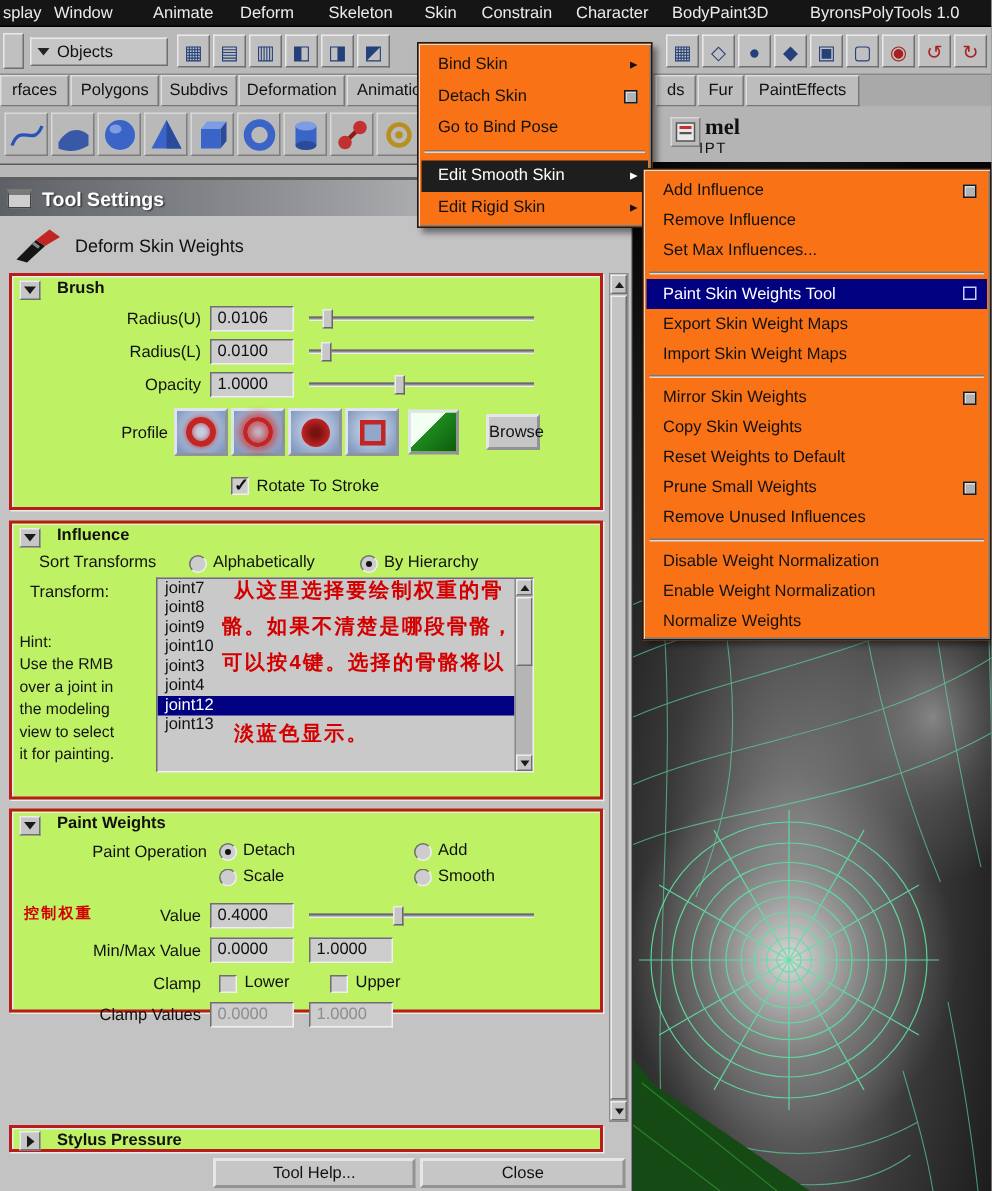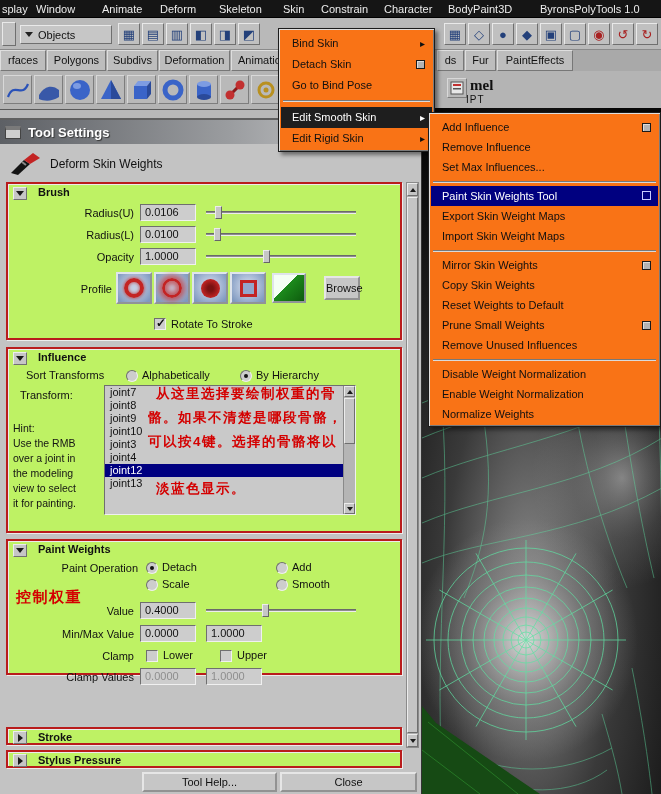--- a/index.html
+++ b/index.html
@@ -407,21 +407,21 @@
       <div class="rowlabel" style="left:0;top:21px;width:130px">Paint Operation</div>
       <div class="radio on" style="left:138px;top:21px"></div>
       <div class="ctrl-label" style="left:154px;top:20px">Detach</div>
       <div class="radio" style="left:138px;top:38px"></div>
       <div class="ctrl-label" style="left:154px;top:37px">Scale</div>
       <div class="radio" style="left:268px;top:21px"></div>
       <div class="ctrl-label" style="left:284px;top:20px">Add</div>
       <div class="radio" style="left:268px;top:38px"></div>
       <div class="ctrl-label" style="left:284px;top:37px">Smooth</div>
 
-      <div class="red-note" style="left:8px;top:47px;font-size:15px">控制权重</div>
+      <div class="red-note" style="left:8px;top:61px;font-size:10px">控制权重</div>
       <div class="rowlabel" style="left:0;top:64px;width:126px">Value</div>
       <div class="field" style="left:132px;top:61px">0.4000</div>
       <div class="slider" style="left:198px;top:62px;width:150px">
         <div class="track"></div>
         <div class="handle" style="left:37%"></div>
       </div>
 
       <div class="rowlabel" style="left:0;top:87px;width:126px">Min/Max Value</div>
       <div class="field" style="left:132px;top:84px">0.0000</div>
       <div class="field" style="left:198px;top:84px">1.0000</div>
@@ -431,26 +431,20 @@
       <div class="ctrl-label" style="left:155px;top:108px">Lower</div>
       <div class="checkbox" style="left:212px;top:109px"></div>
       <div class="ctrl-label" style="left:229px;top:108px">Upper</div>
 
       <div class="rowlabel" style="left:0;top:130px;width:126px">Clamp Values</div>
       <div class="field disabled" style="left:132px;top:127px">0.0000</div>
       <div class="field disabled" style="left:198px;top:127px">1.0000</div>
 
     </div>
 
-    <div class="frame" style="left:6px;top:607px;width:396px;height:18px">
-      <div class="collapse-btn" style="left:5px;top:2px">
-          <span class="tri-right"></span>
-        </div>
-      <div class="sec-label" style="left:30px;top:2px">Stroke</div>
-    </div>
     <div class="frame" style="left:6px;top:630px;width:396px;height:18px">
       <div class="collapse-btn" style="left:5px;top:2px">
           <span class="tri-right"></span>
         </div>
       <div class="sec-label" style="left:30px;top:2px">Stylus Pressure</div>
     </div>
 
     <div class="btn" style="left:280px;top:652px;width:137px;height:20px;line-height:16px">Close</div>
     <div class="btn" style="left:142px;top:652px;width:135px;height:20px;line-height:16px">Tool Help...</div>
 

